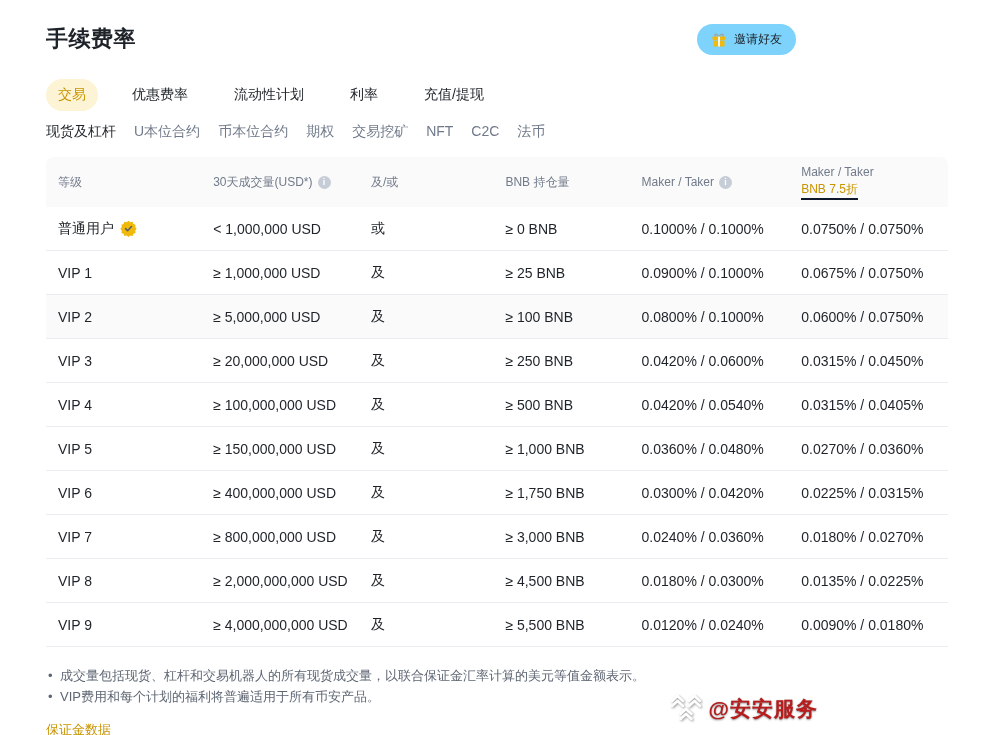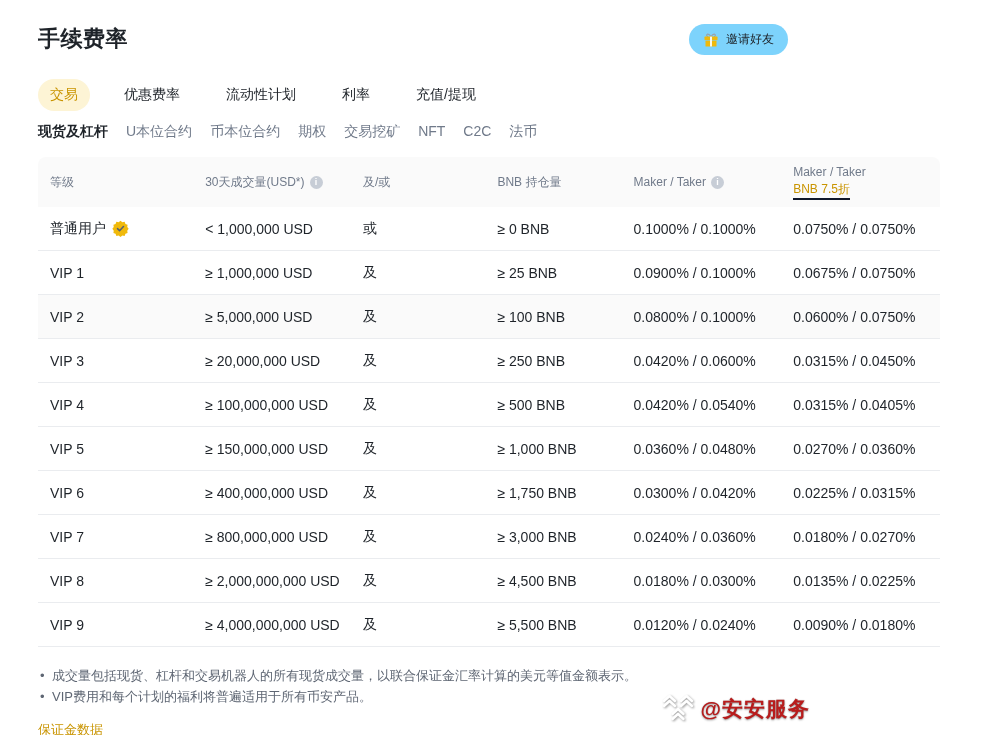--- a/index.html
+++ b/index.html
@@ -1,35 +1,35 @@
 <!DOCTYPE html>
 <html><head>
 <meta charset="utf-8">
 <style>
   * { margin:0; padding:0; box-sizing:border-box; }
   html,body { width:984px; height:735px; background:#fff; overflow:hidden;
     font-family:"Liberation Sans","DejaVu Sans",sans-serif; color:#1E2329; }
-  .page { position:relative; width:832px; height:735px; padding:24px 44px 0 38px; }
+  .page { position:relative; width:832px; height:735px; padding:24px 44px 0 38px;margin-left:8px; }
 
   
   .topbar { display:flex; justify-content:space-between; align-items:flex-start; }
   .title { font-size:22px; font-weight:700; letter-spacing:.5px; }
   .invite-btn { display:flex; align-items:center; gap:7px; background:#7dd3fc;
     border:none; border-radius:16px; padding:7px 14px; font-size:12px; font-weight:500;
     color:#1E2329; cursor:pointer; font-family:inherit; }
 
   
   .tabs { display:flex; gap:22px; margin-top:24px; align-items:center; }
   .tab { font-size:14px; color:#1E2329; padding:7px 12px; border-radius:16px; cursor:pointer; }
   .tab.active { background:#FDF4D5; color:#C99400; }
 
   
   .subtabs { display:flex; gap:18px; margin-top:12px; align-items:flex-start; }
   .subtab { font-size:14px; color:#707A8A; cursor:pointer; text-align:center; }
-  .subtab.active { color:#1E2329; font-weight:700; }
+  .subtab.active { color:#1E2329; font-weight:400; }
   .subtab .bar { width:16px; height:3px; border-radius:2px; background:transparent; margin:7px auto 0; }
   .subtab.active .bar { background:#F0B90B; }
 
   
   .table { margin-top:16px; width:902px; }
   .grid { display:grid; grid-template-columns:17.2% 17.5% 14.9% 15.1% 17.7% 1fr; align-items:center; }
   .thead { background:#FAFAFA; border-radius:8px 8px 0 0; height:50px; }
   .th { font-size:12px; color:#707A8A; padding:0 12px; display:flex; align-items:center; gap:5px; }
   .th.two-line { flex-direction:column; align-items:flex-start; gap:2px; justify-content:center; }
   .info-icon { width:13px; height:13px; border-radius:50%; background:#c7cdd6; color:#fff;

